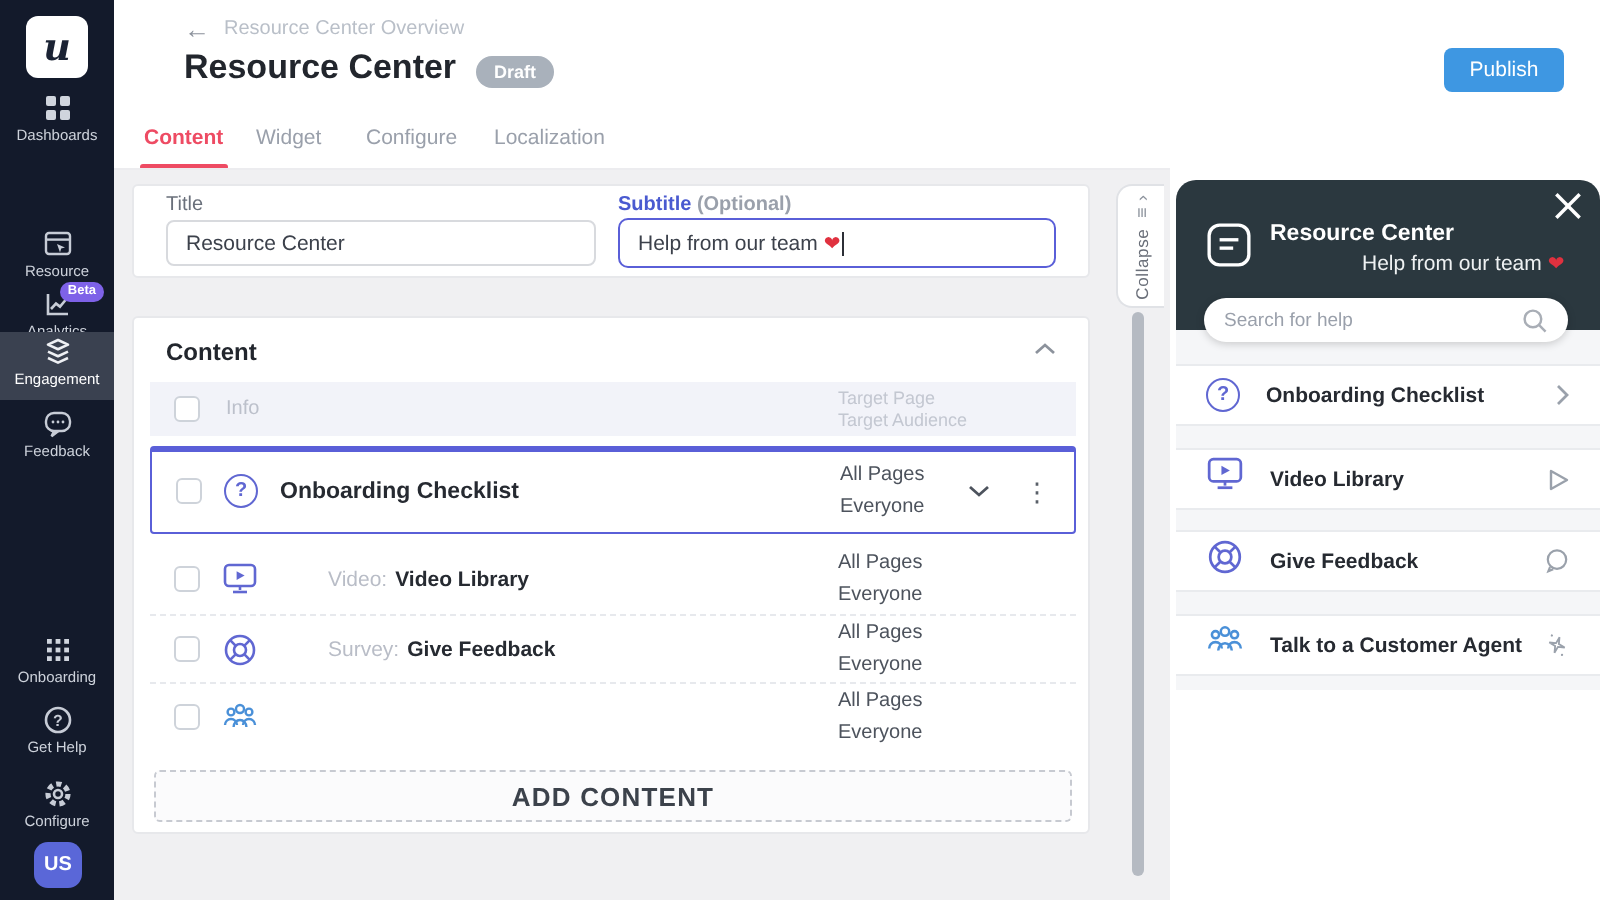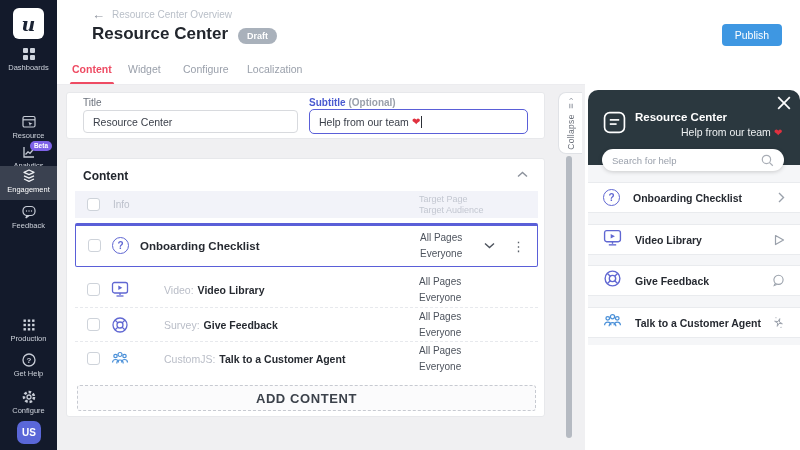--- a/index.html
+++ b/index.html
@@ -165,21 +165,21 @@
             <rect x="6.8" y="2.5" width="2.4" height="2.4"></rect>
             <rect x="11.1" y="2.5" width="2.4" height="2.4"></rect>
           <rect x="2.5" y="6.8" width="2.4" height="2.4"></rect>
             <rect x="6.8" y="6.8" width="2.4" height="2.4"></rect>
             <rect x="11.1" y="6.8" width="2.4" height="2.4"></rect>
           <rect x="2.5" y="11.1" width="2.4" height="2.4"></rect>
             <rect x="6.8" y="11.1" width="2.4" height="2.4"></rect>
             <rect x="11.1" y="11.1" width="2.4" height="2.4"></rect>
         </g>
       </svg>
-      <div class="sb-label">Production</div>
+      <div class="sb-label">Onboarding</div>
     </div>
 
     <div class="sb-item" style="top:350px">
       <svg class="sb-ic" viewBox="0 0 16 16">
         <circle cx="8" cy="8" r="6" fill="none" stroke="#c7ccd6" stroke-width="1.3"></circle>
         <text x="8" y="11" text-anchor="middle" font-size="8" font-weight="bold" fill="#c7ccd6" font-family="Liberation Sans, sans-serif">?</text>
       </svg>
       <div class="sb-label">Get Help</div>
     </div>
 
@@ -302,23 +302,20 @@
         <span class="row-icon">
           <svg width="18" height="17" viewBox="0 0 18 17" fill="none" stroke="#4a90d8" stroke-width="1.2">
             <circle cx="4.5" cy="6" r="1.7"></circle>
               <circle cx="9" cy="4.5" r="2"></circle>
               <circle cx="13.5" cy="6" r="1.7"></circle>
             <path d="M1.5,12.5 a3,3 0 0 1 6,0"></path>
               <path d="M5.8,13.5 a3.2,3.5 0 0 1 6.4,0"></path>
               <path d="M10.5,12.5 a3,3 0 0 1 6,0"></path>
           </svg>
         </span>
-        <span class="row-prefix">
-          <span>CustomJS:</span><span class="row-title">Talk to a Customer Agent</span>
-        </span>
         <span class="row-target">
           <span>All Pages</span><br>
           <span>Everyone</span>
         </span>
       </div>
 
       <button class="add-content">ADD CONTENT</button>
     </div>
 
     <div class="collapse-tab">

